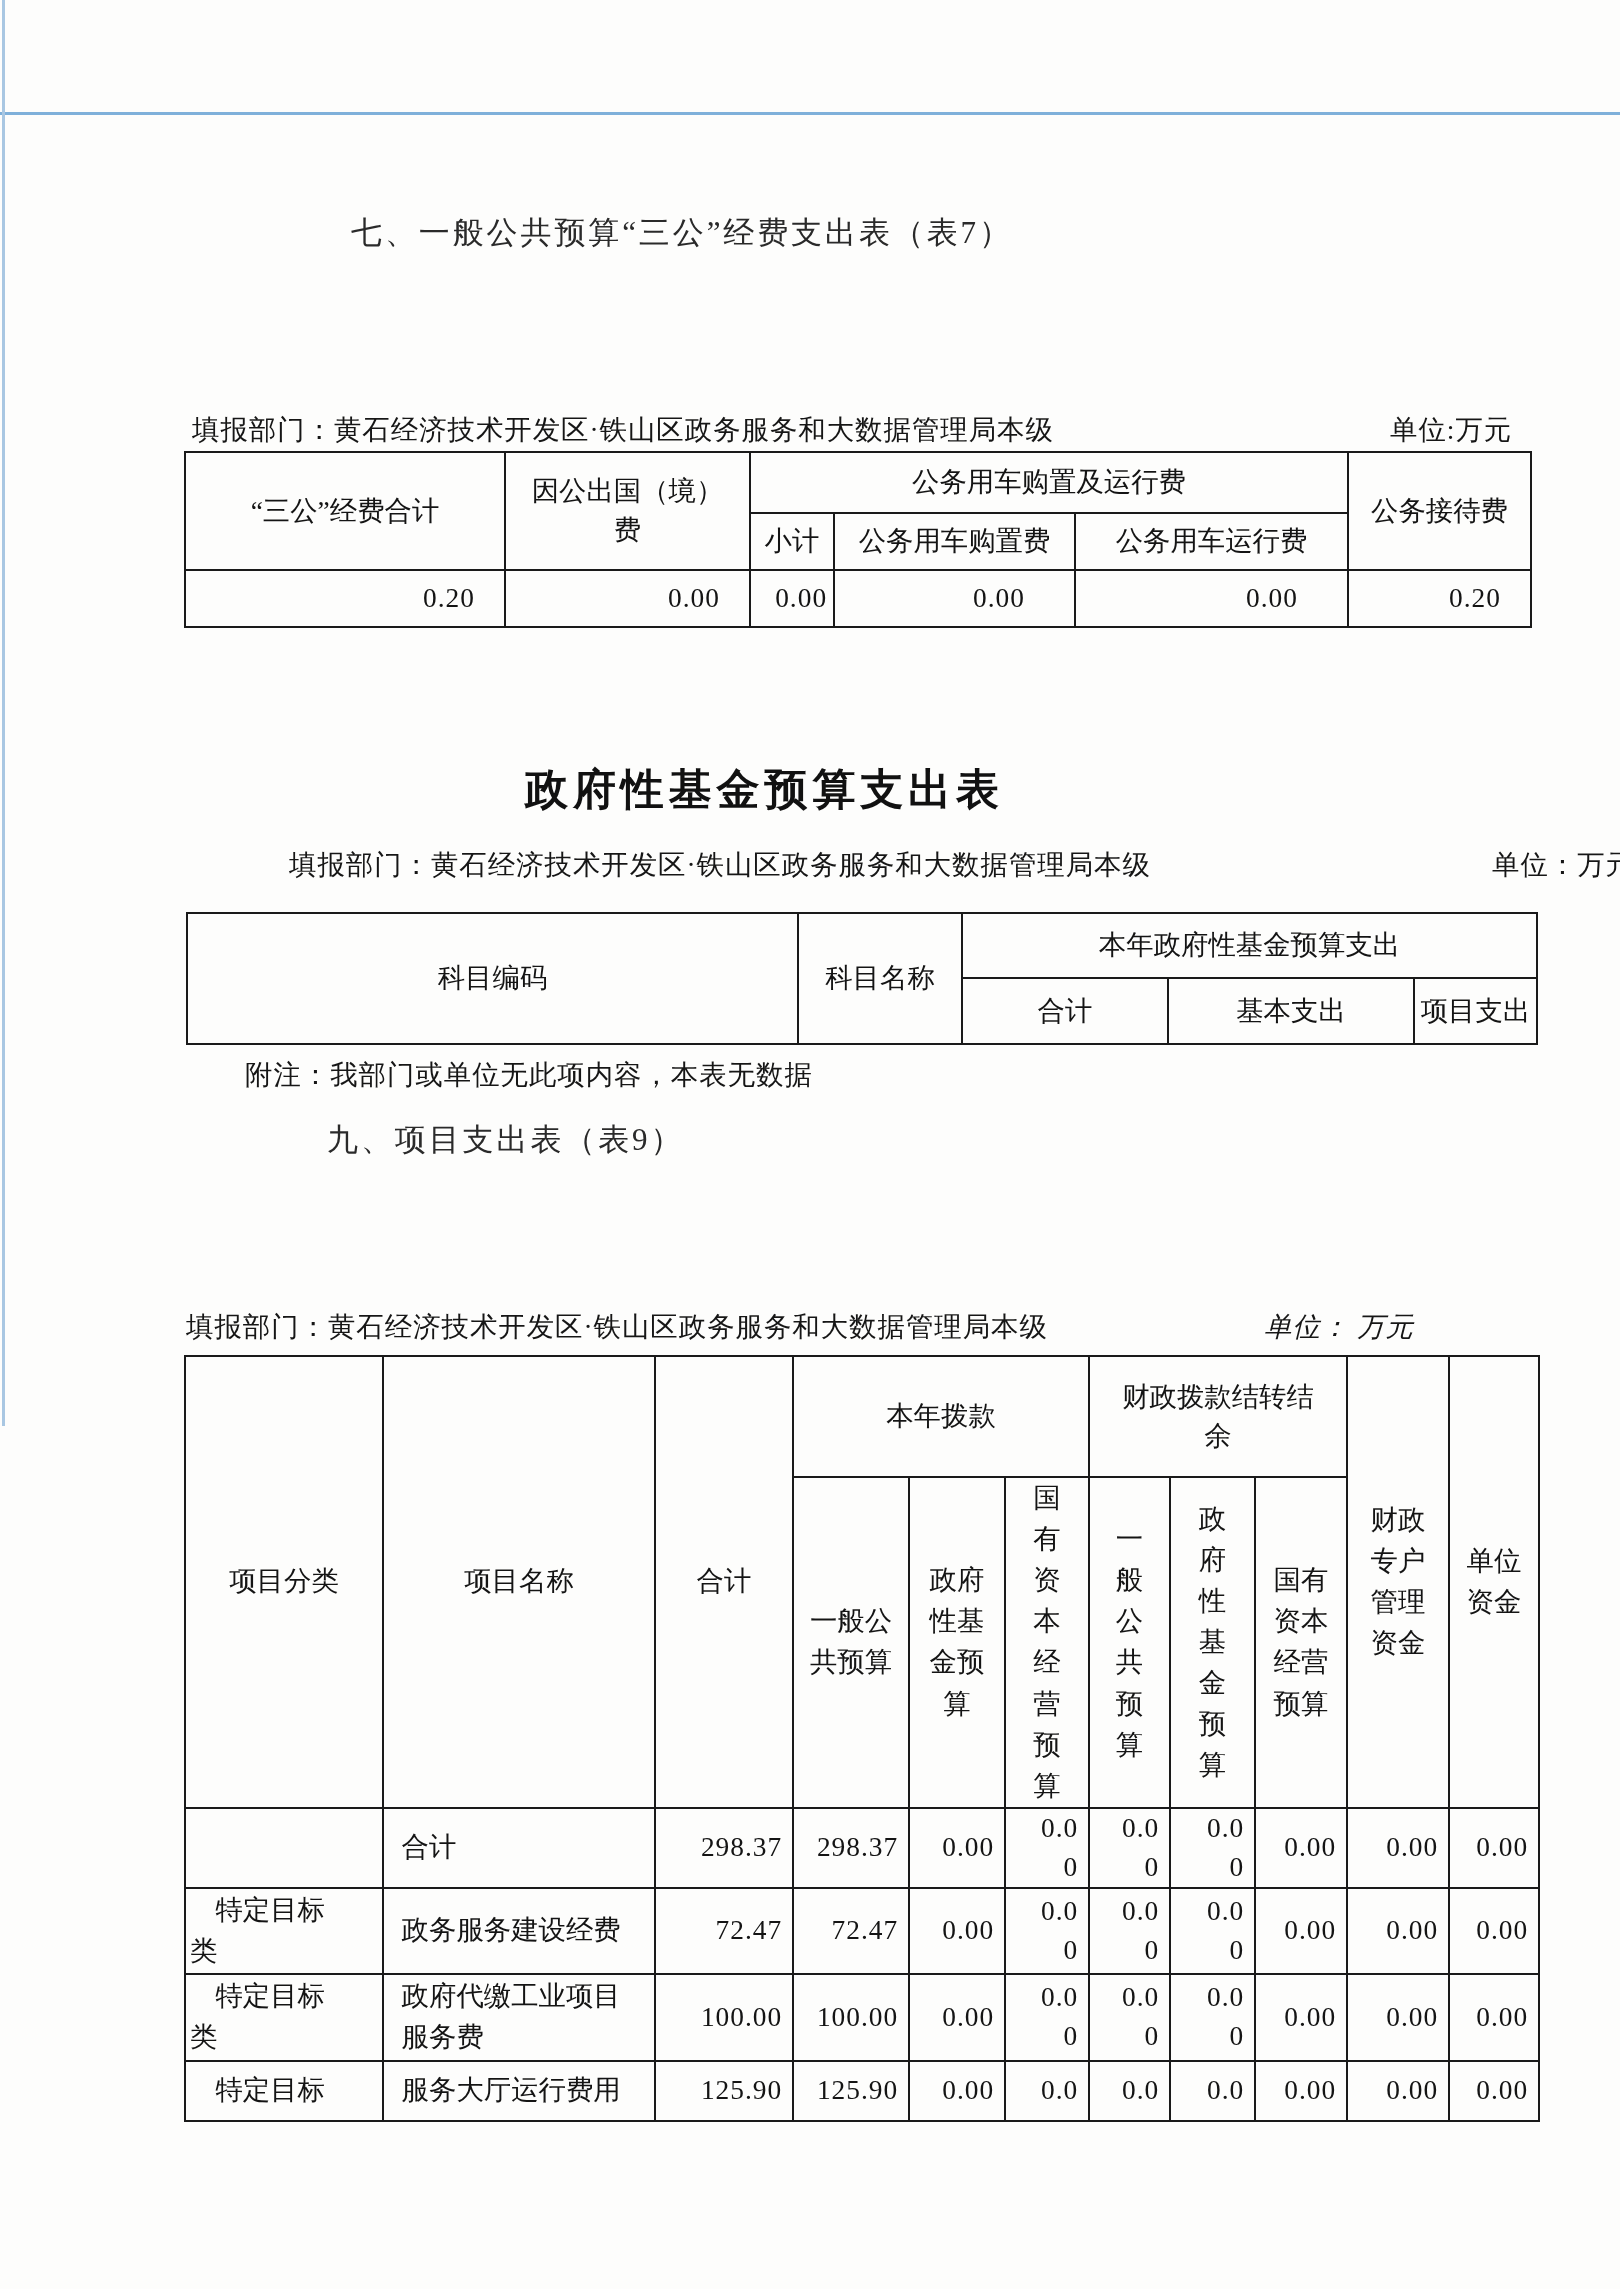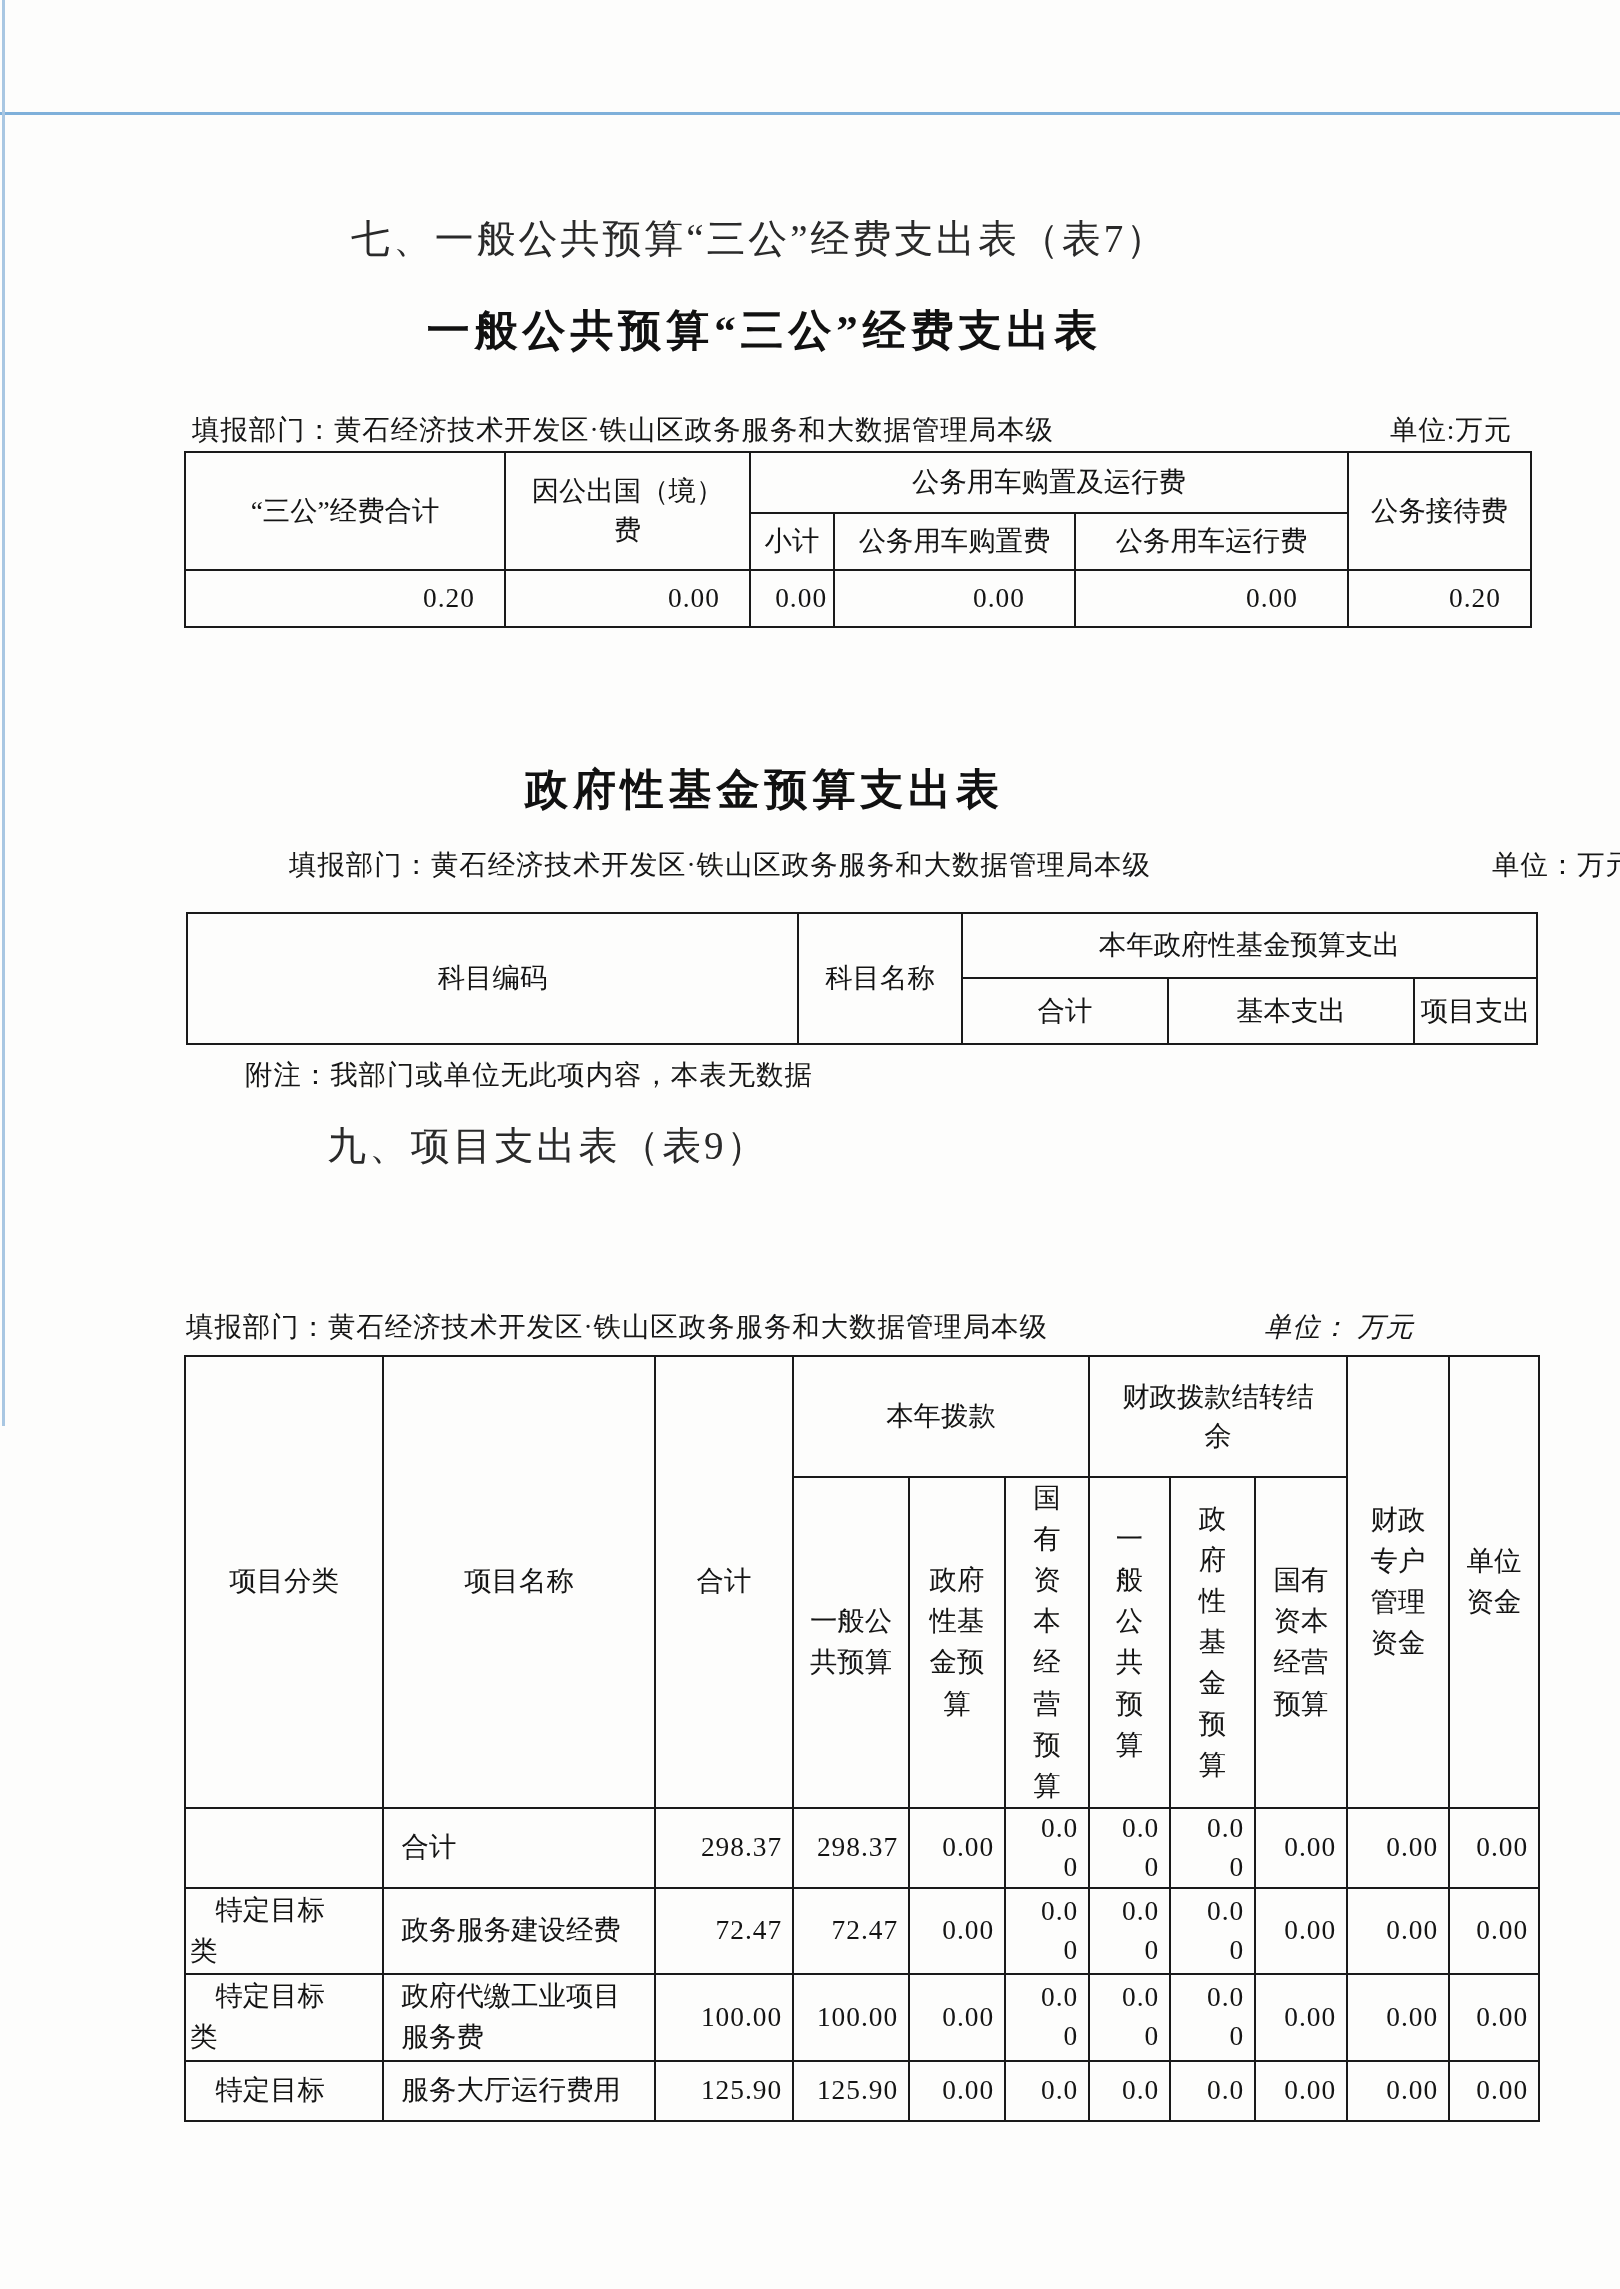--- a/index.html
+++ b/index.html
@@ -1,21 +1,21 @@
 <!DOCTYPE html>
 <html><head>
 <meta charset="utf-8">
 <style>
   html,body{margin:0;padding:0;background:#e8e8e8;}
   .page{position:relative;width:1620px;height:2290px;background:#fdfdfc;overflow:hidden;
         font-family:"Liberation Serif", serif;color:#1c1c1c;}
   .abs{position:absolute;}
   .scan-hline{position:absolute;left:0;top:112px;width:1620px;height:2.9px;background:#7fb0da;}
   .scan-vline{position:absolute;left:2px;top:0;width:2.9px;height:1426px;background:#a9c7e2;}
-  .heading{font-size:39px;letter-spacing:2.9px;color:#2a2a2a;white-space:nowrap;text-align:center;}
+  .heading{font-size:31px;letter-spacing:2.9px;color:#2a2a2a;white-space:nowrap;text-align:center;}
   .doc-title{left:0;width:1529px;text-align:center;font-size:43px;font-weight:bold;
              letter-spacing:4.9px;color:#111;white-space:nowrap;}
   .meta{font-size:27.4px;letter-spacing:1px;white-space:nowrap;color:#161616;}
   table{border-collapse:collapse;table-layout:fixed;position:absolute;background:#fdfdfc;}
   table,td{border:2px solid #1a1a1a;}
   table{border-width:2.9px;}
   td{font-size:27.4px;text-align:center;vertical-align:middle;line-height:1.42;
      padding:0;overflow:hidden;color:#141414;}
   .pre{white-space:pre-line;}
   .num{text-align:right;letter-spacing:1px;}
@@ -26,21 +26,20 @@
 </style>
 </head>
 <body>
 
 <div class="page">
 
   <div class="scan-hline"></div>
   <div class="scan-vline"></div>
 
   <div class="abs heading" style="left:351px;top:212px;">七、一般公共预算“三公”经费支出表（表7）</div>
-  <div class="abs doc-title" style="top:302px;">一般公共预算“三公”经费支出表</div>
   <div class="abs meta" style="left:192px;top:412px;">填报部门：黄石经济技术开发区·铁山区政务服务和大数据管理局本级</div>
   <div class="abs meta" style="left:1390px;top:412px;">单位:万元</div>
 
   <table style="left:184px;top:451px;width:1347px;">
     <colgroup>
       <col style="width:320px">
         <col style="width:245px">
         <col style="width:84px">
       <col style="width:241px">
         <col style="width:273px">

